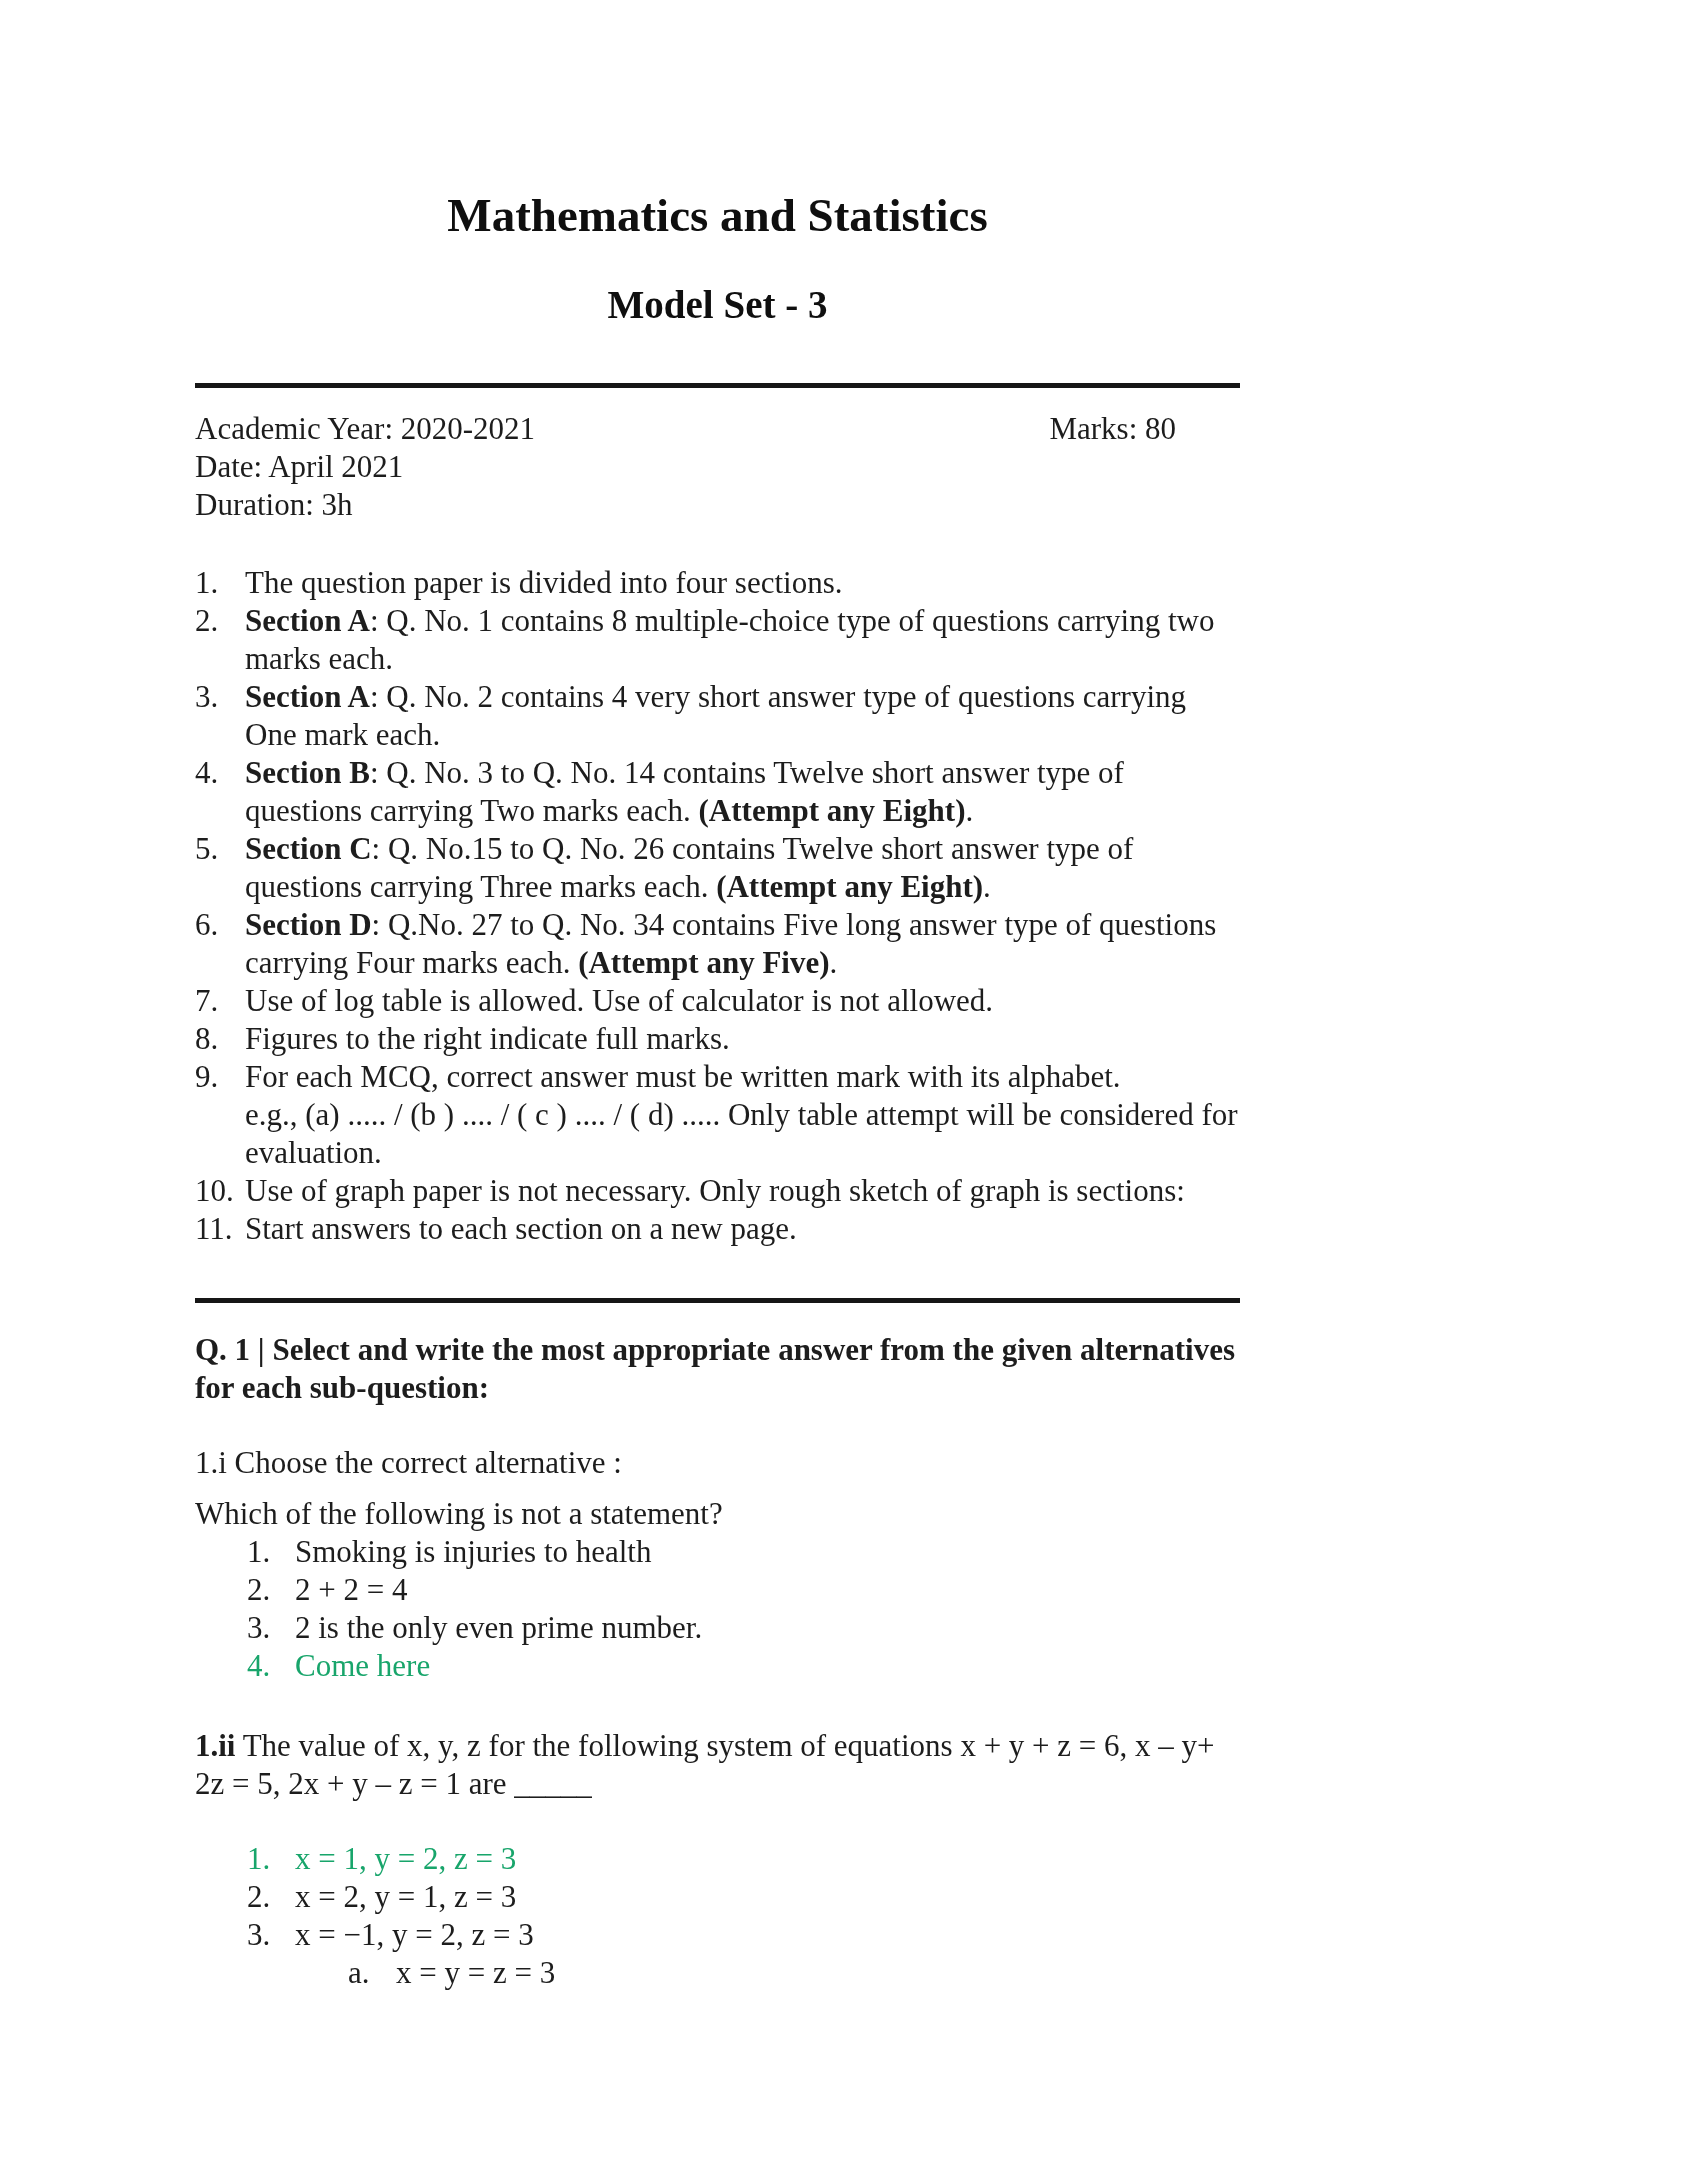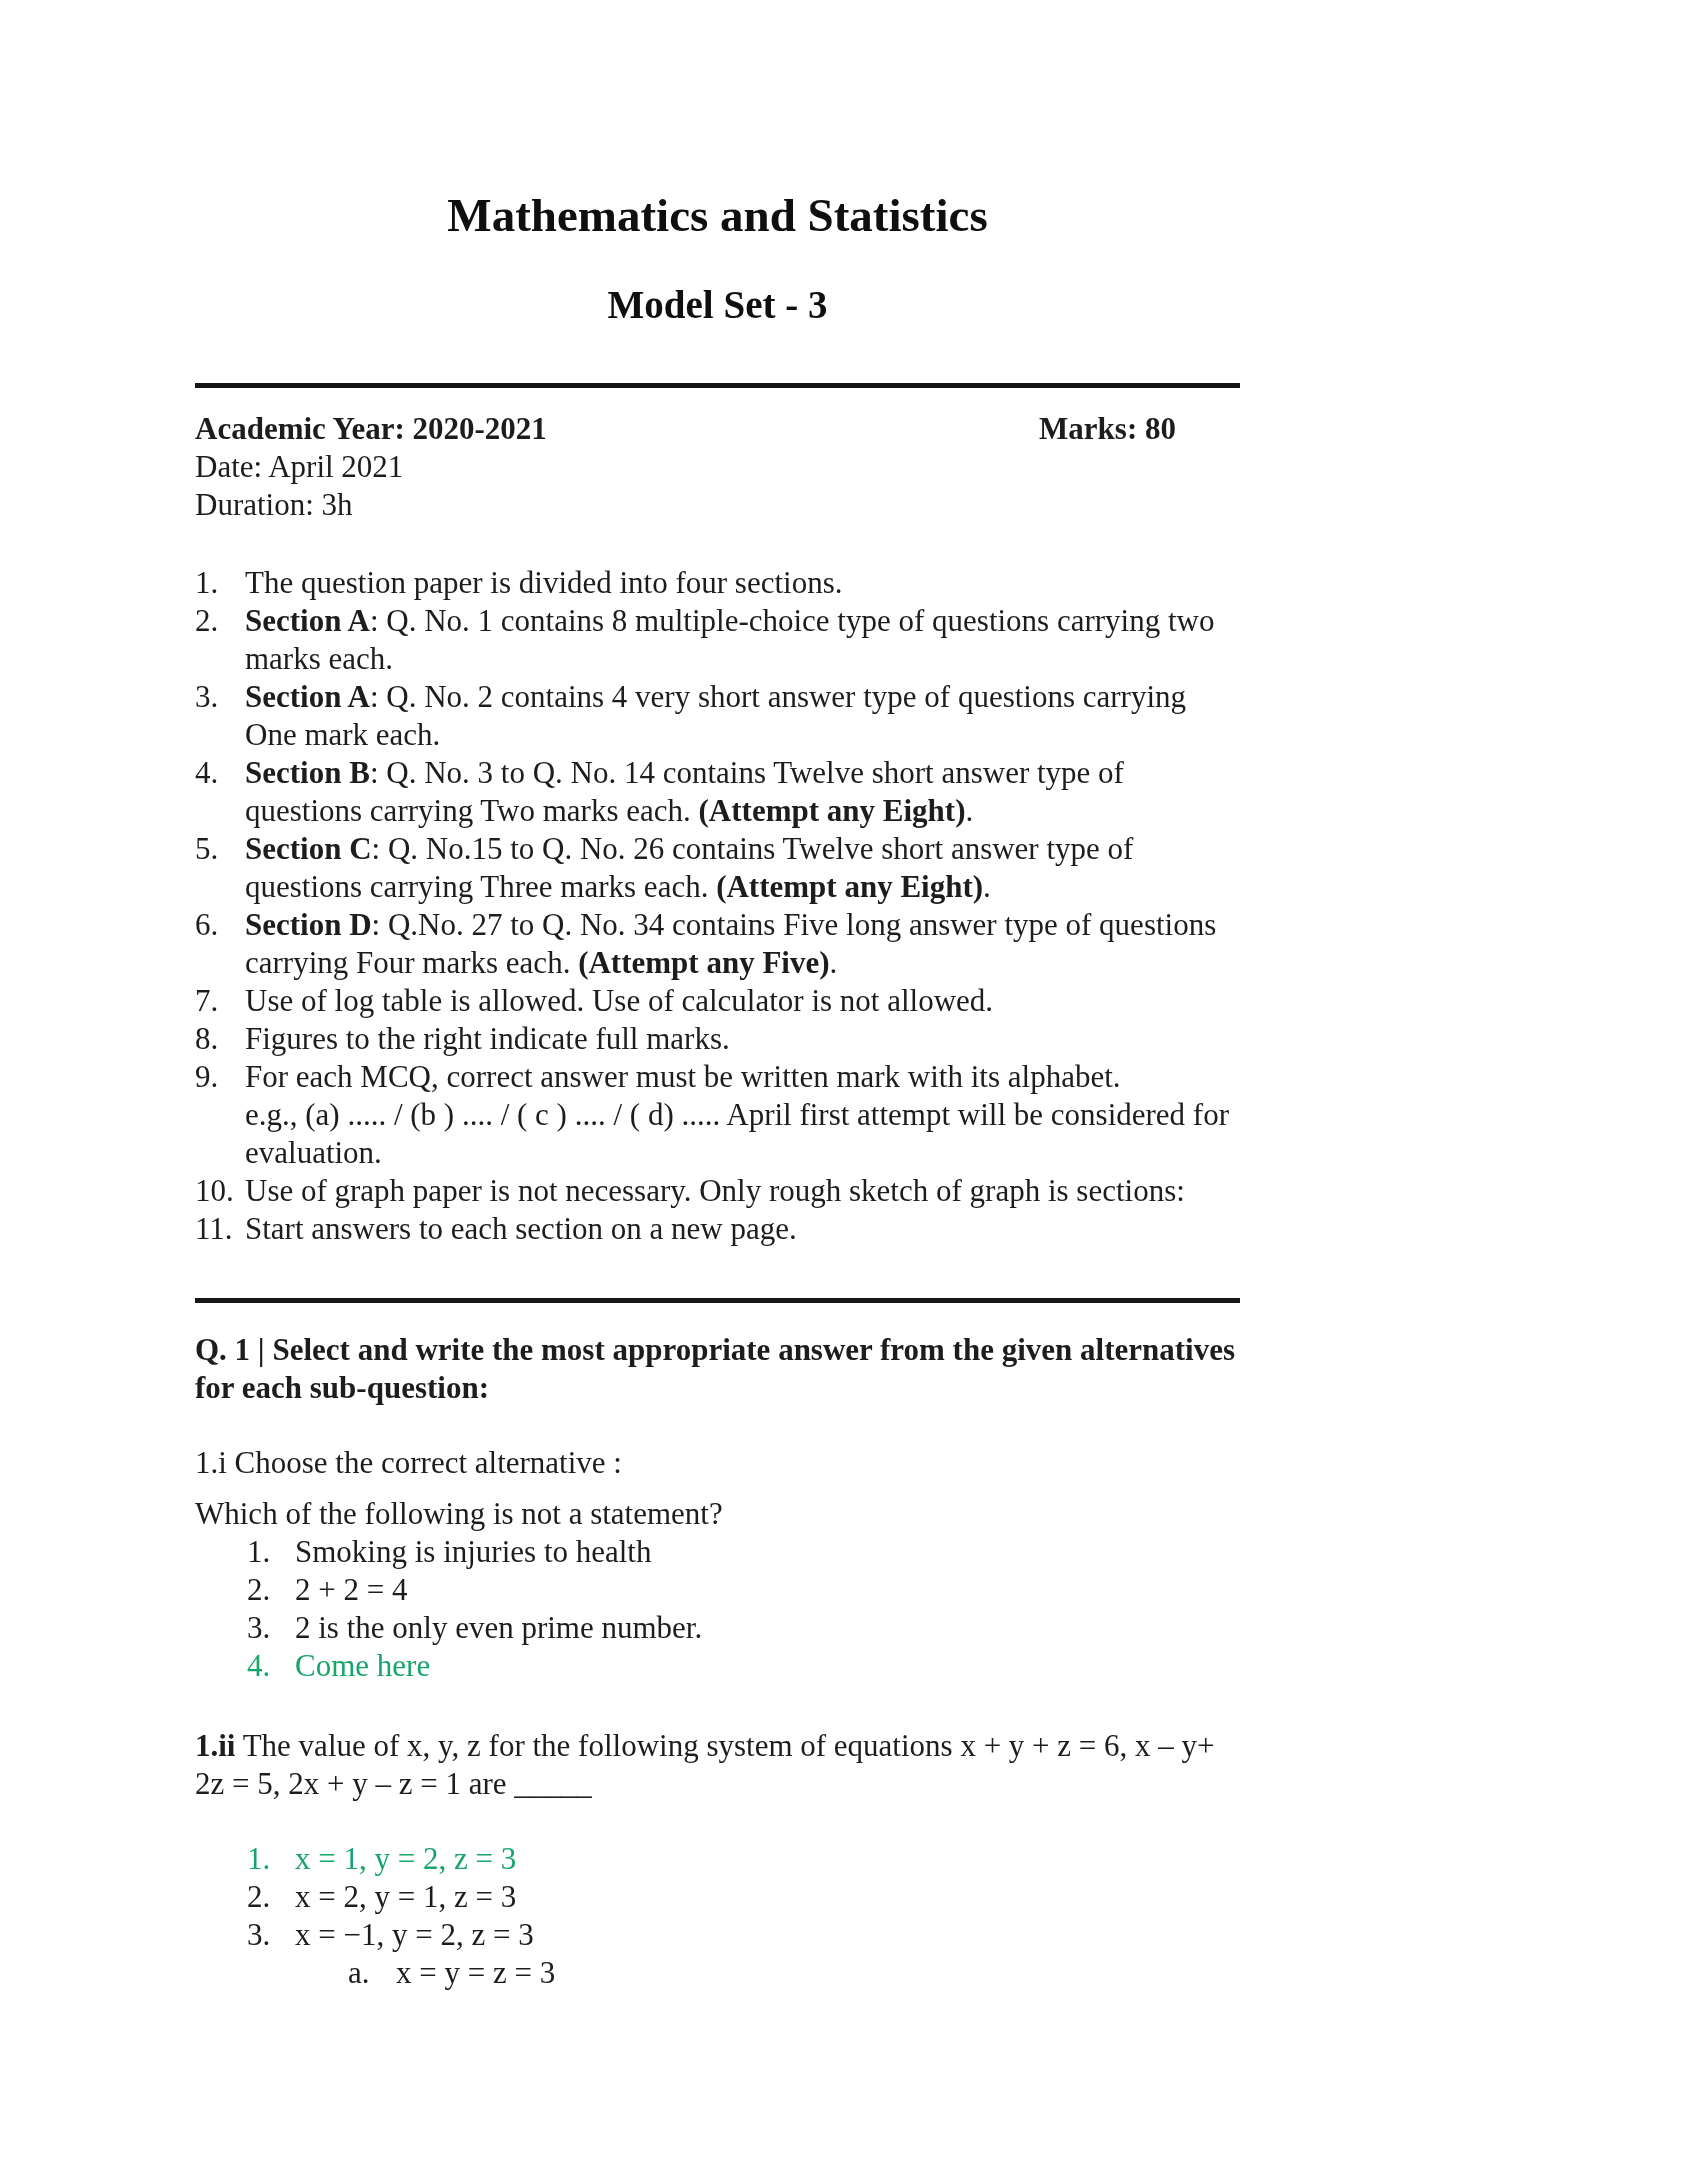--- a/index.html
+++ b/index.html
@@ -35,21 +35,20 @@
   .rule {
     border: none;
     border-top: 5px solid #161616;
     margin: 0 0 22px 0;
   }
   .rule2 { margin: 50px 0 28px 0; }
   .meta-row {
     display: flex;
     justify-content: space-between;
     padding-right: 64px;
-    font-weight: bold;
   }
   .meta-line { }
   .instructions { margin: 40px 0 0 0; padding: 0; list-style: none; }
   .instructions li { display: flex; }
   .instructions .num { flex: 0 0 50px; }
   .instructions .content { flex: 1; }
   .bold { font-weight: bold; }
   .block { display: block; }
   .q-heading { font-weight: bold; margin: 0; }
   .subq-heading { font-weight: normal; margin: 37px 0 0 0; }
@@ -108,21 +107,21 @@
     <li>
       <span class="num">7.</span>
       <div class="content"><span>Use of log table is allowed. Use of calculator is not allowed.</span></div>
     </li>
     <li>
       <span class="num">8.</span>
       <div class="content"><span>Figures to the right indicate full marks.</span></div>
     </li>
     <li>
       <span class="num">9.</span>
-      <div class="content"><span>For each MCQ, correct answer must be written mark with its alphabet.</span><span class="block">e.g., (a) ..... / (b ) .... / ( c ) .... / ( d) ..... April first attempt will be considered for evaluation.</span></div>
+      <div class="content"><span>For each MCQ, correct answer must be written mark with its alphabet.</span><span class="block">e.g., (a) ..... / (b ) .... / ( c ) .... / ( d) ..... Only table attempt will be considered for evaluation.</span></div>
     </li>
     <li>
       <span class="num">10.</span>
       <div class="content"><span>Use of graph paper is not necessary. Only rough sketch of graph is sections:</span></div>
     </li>
     <li>
       <span class="num">11.</span>
       <div class="content"><span>Start answers to each section on a new page.</span></div>
     </li>
   </ol>

